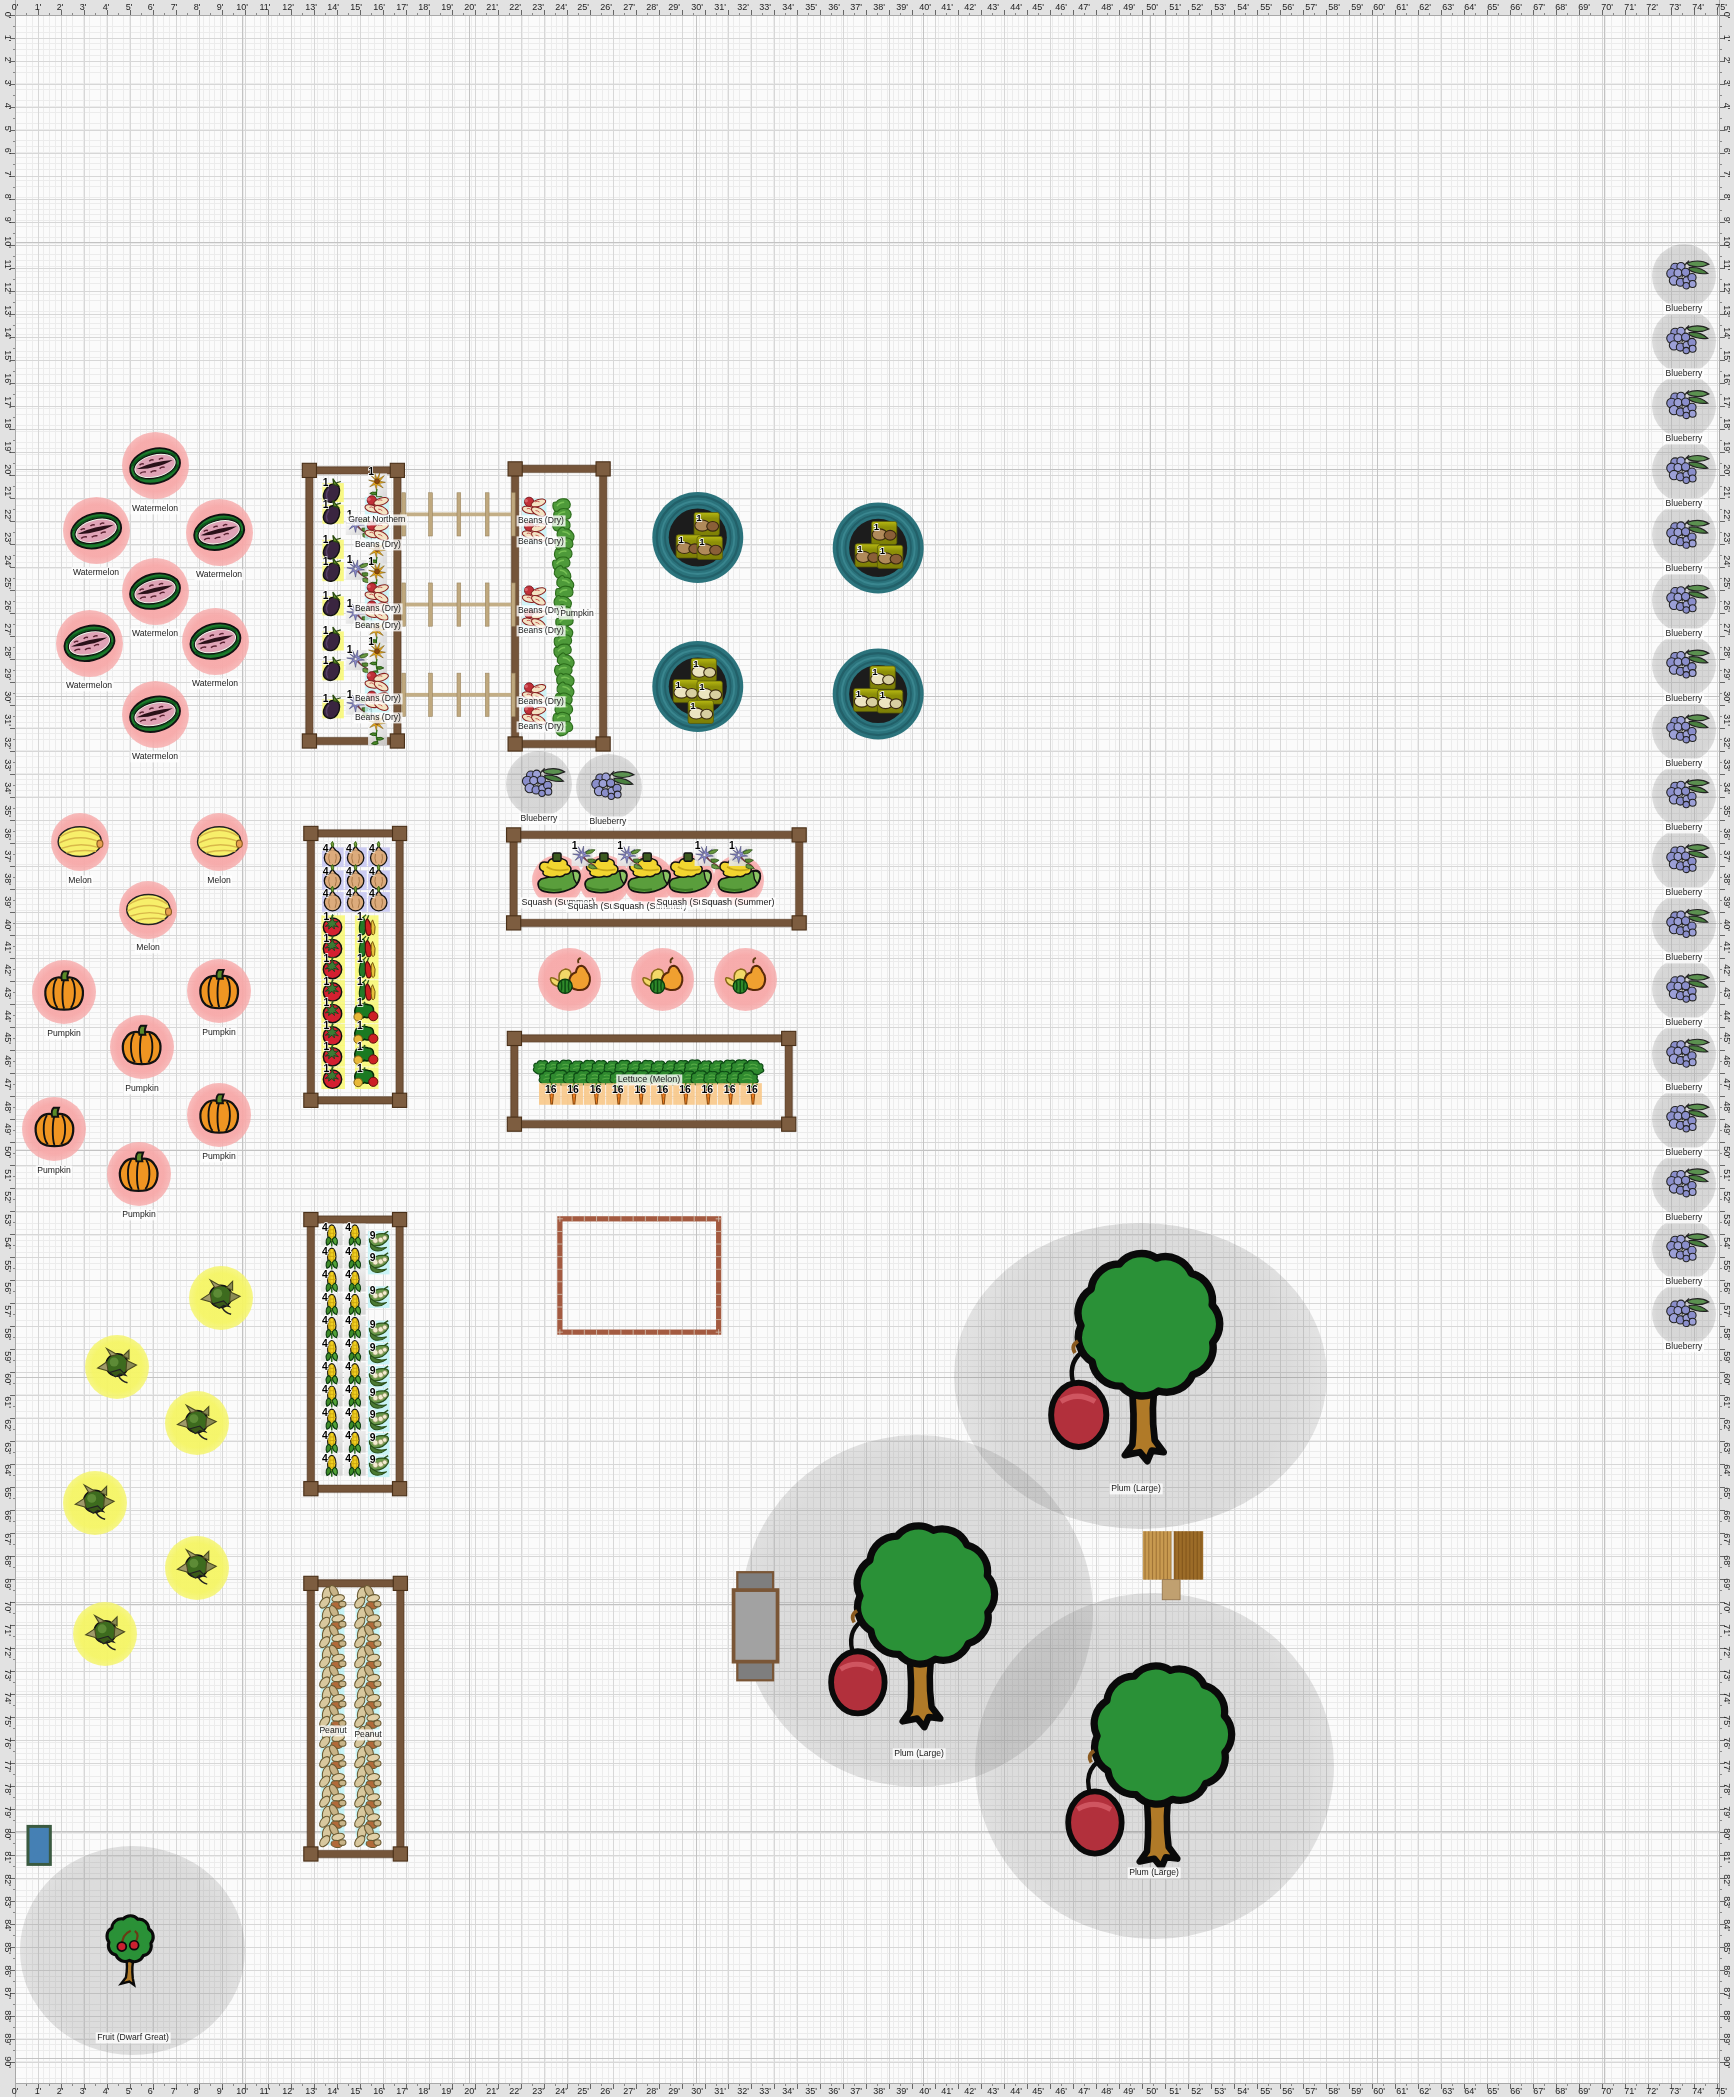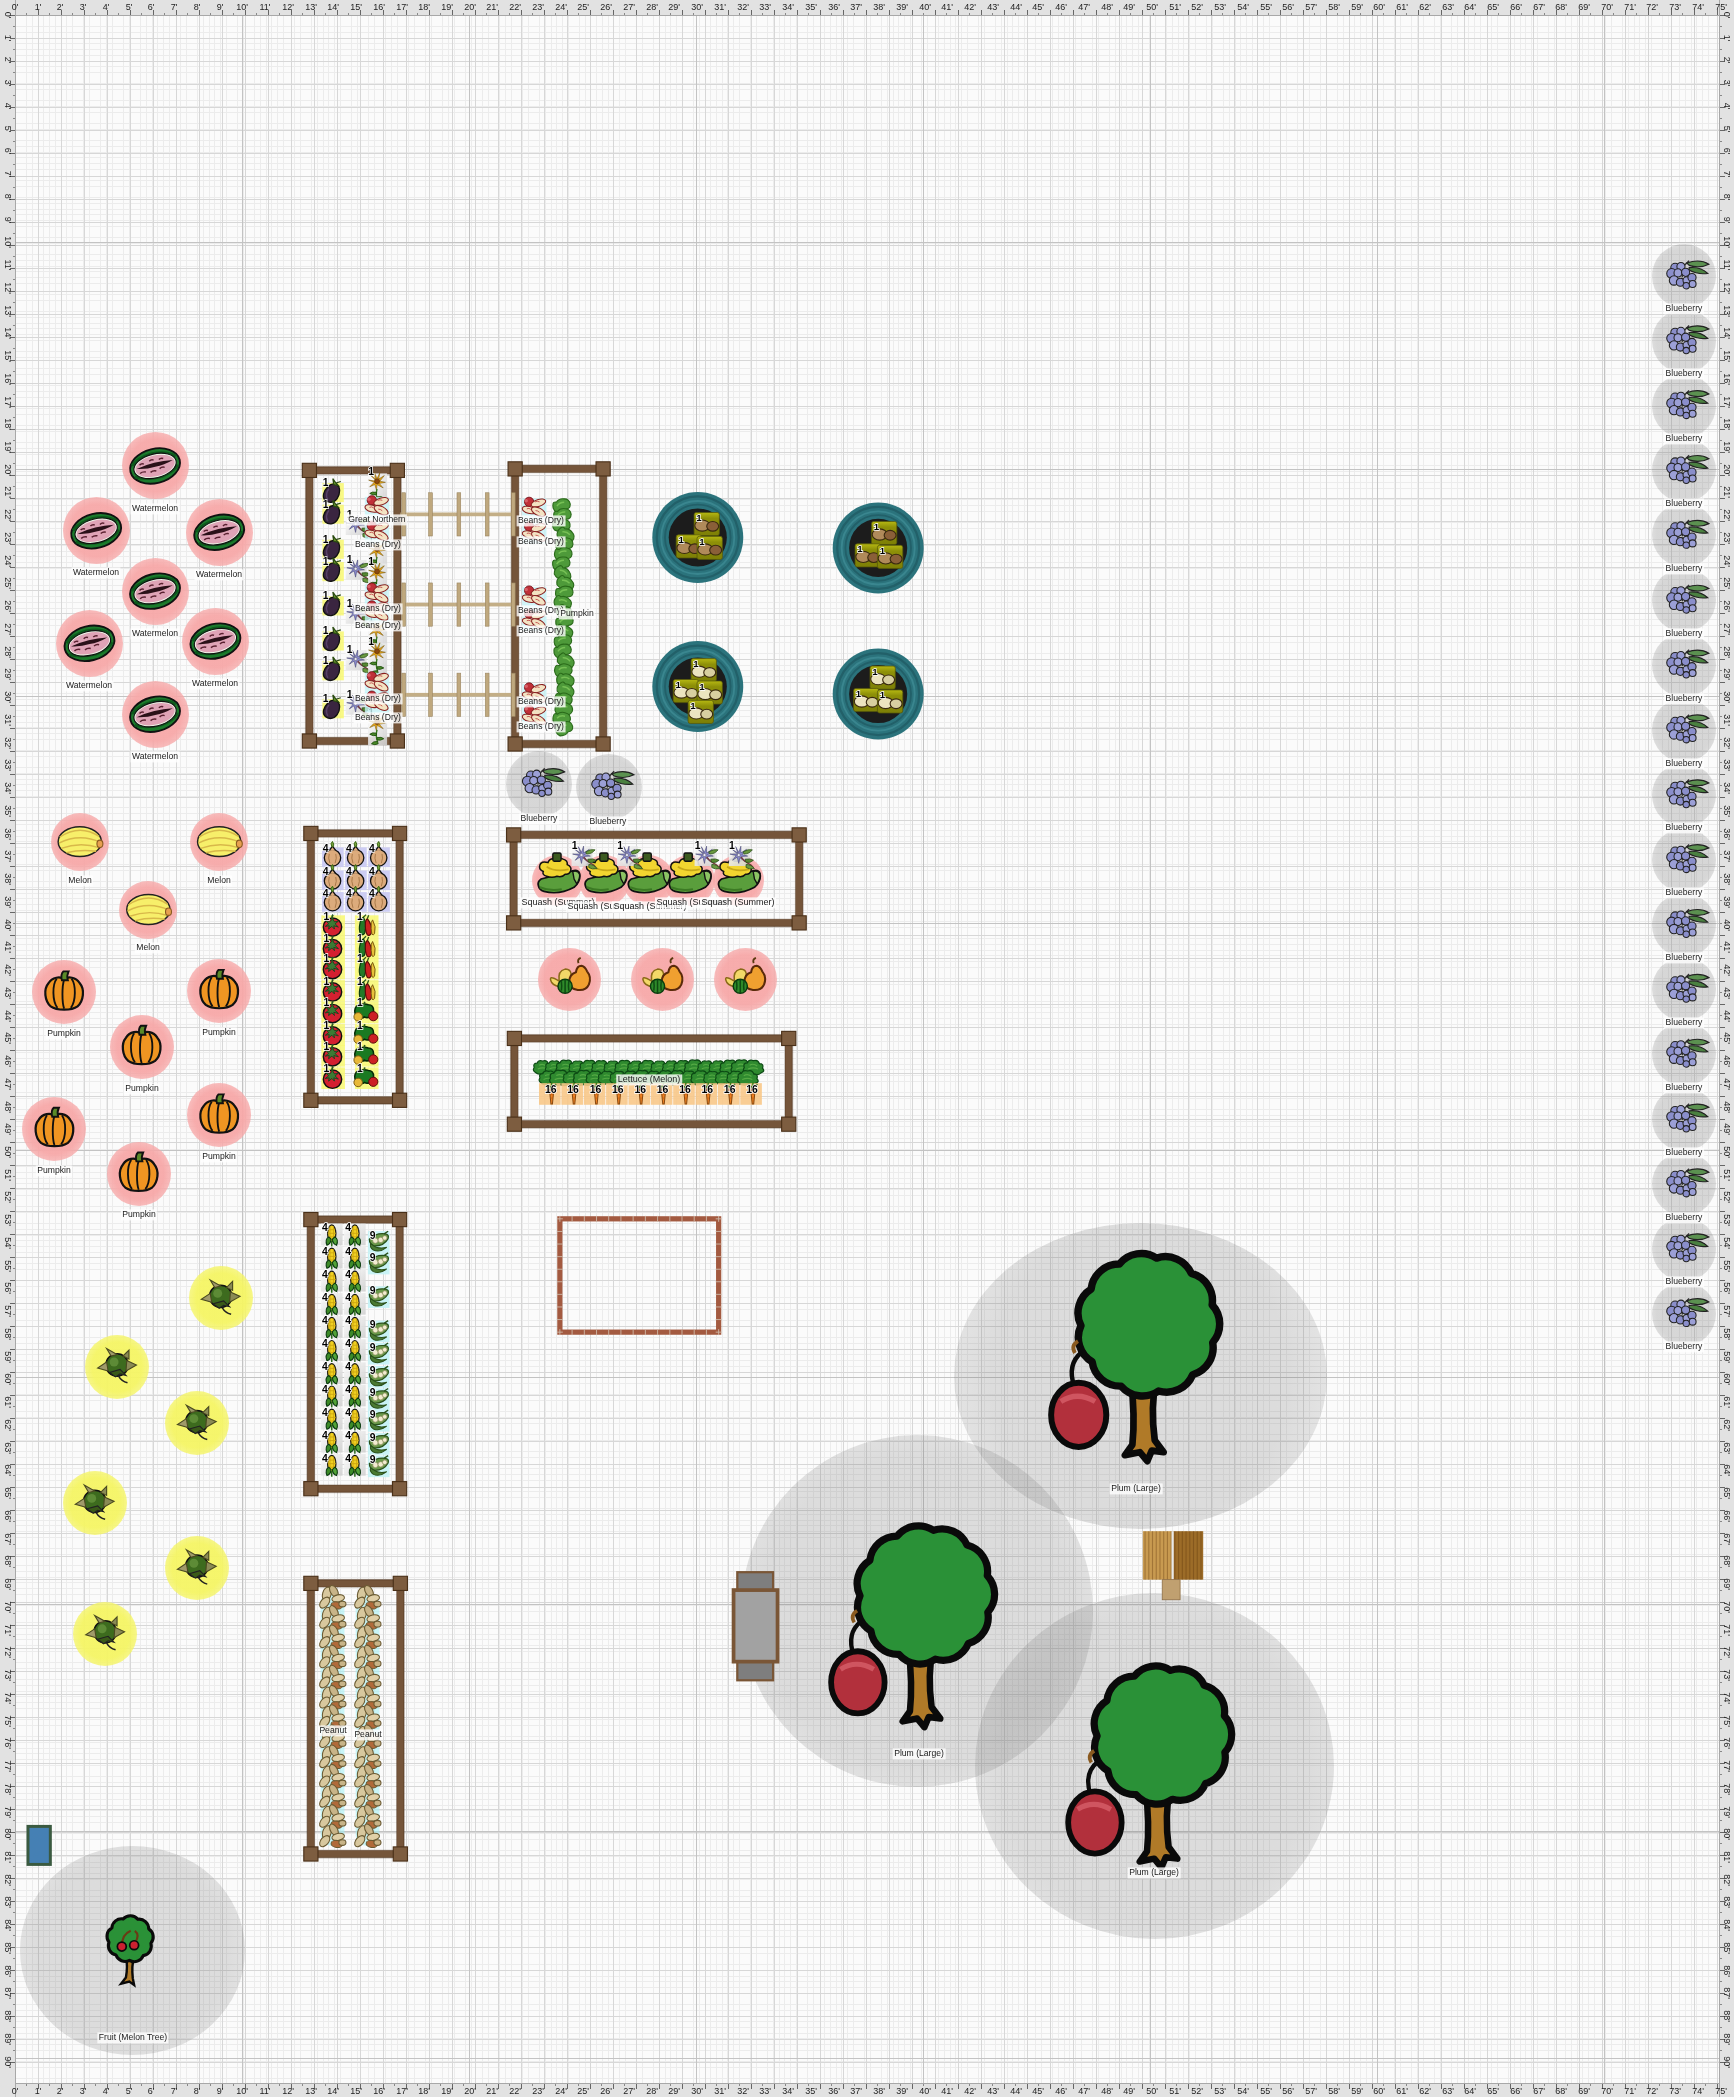--- a/index.html
+++ b/index.html
@@ -1482,21 +1482,21 @@
 <div class="lbl" style="left:604px;top:907px;font-size:9px;">Squash (Summer)</div>
 <div class="lbl" style="left:650px;top:907px;font-size:9px;">Squash (Summer)</div>
 <div class="lbl" style="left:693px;top:903px;font-size:9px;">Squash (Summer)</div>
 <div class="lbl" style="left:738px;top:903px;font-size:9px;">Squash (Summer)</div>
 <div class="lbl" style="left:649px;top:1080px;font-size:9px;">Lettuce (Melon)</div>
 <div class="lbl" style="left:333px;top:1731px;">Peanut</div>
 <div class="lbl" style="left:368px;top:1735px;">Peanut</div>
 <div class="lbl" style="left:1136px;top:1489px;">Plum (Large)</div>
 <div class="lbl" style="left:919px;top:1754px;">Plum (Large)</div>
 <div class="lbl" style="left:1154px;top:1873px;">Plum (Large)</div>
-<div class="lbl" style="left:133px;top:2038px;">Fruit (Melon Tree)</div>
+<div class="lbl" style="left:133px;top:2038px;">Fruit (Dwarf Great)</div>
 <div id="rt" class="ruler">
     <div class="tickx" style="top:10.4px"></div>
     <div class="tickx2" style="top:12.7px"></div>
   </div>
 <div id="rb" class="ruler">
     <div class="tickx" style="top:0px"></div>
     <div class="tickx2" style="top:0px"></div>
   </div>
 <div id="rl" class="ruler">
     <div class="ticky" style="left:10.4px"></div>

